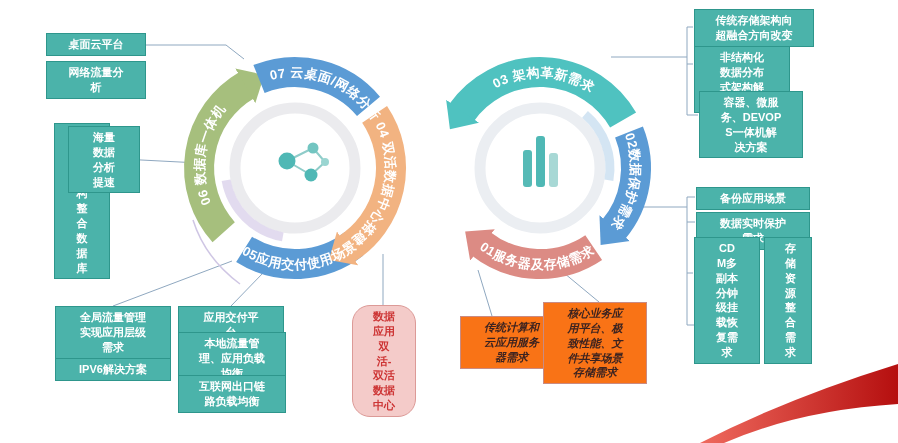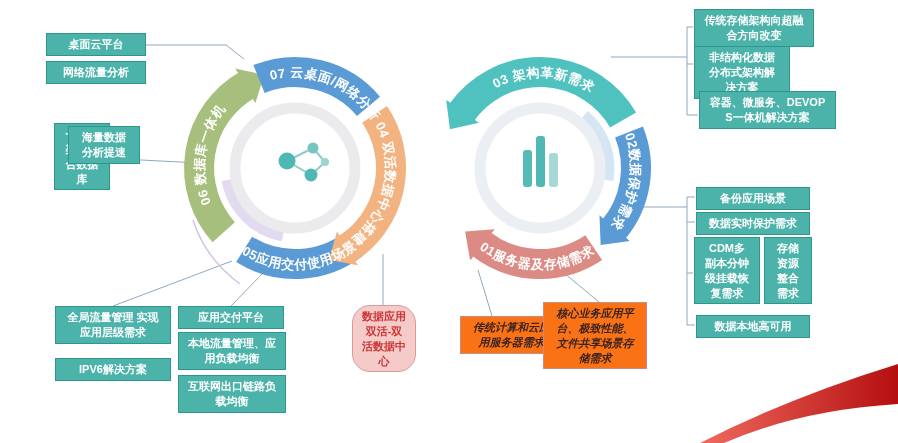--- a/index.html
+++ b/index.html
@@ -5,21 +5,21 @@
   html,body { margin:0; padding:0; background:#fff; }
   .canvas {
     position:relative; width:898px; height:443px; background:#ffffff;
     overflow:hidden; font-family:"Liberation Sans", sans-serif;
   }
   .canvas svg.layer { position:absolute; left:0; top:0; }
   .box {
     position:absolute; box-sizing:border-box;
     background:#4bb3aa; border:1px solid #2e968c; color:#ffffff;
     font-size:11px; font-weight:bold; line-height:1.35;
-    padding:3px 9px; text-align:center; word-break:break-all;
+    padding:3px 20px; text-align:center; word-break:break-all;
   }
   .box.pink   { background:#f4cbc9; border-color:#dc9a97; color:#cd3535; }
   .box.salmon { background:#f97316; border-color:#c98b83; color:#3c2320;font-style:italic; }
   .arcText { font-size:13px; font-weight:bold; fill:#ffffff; letter-spacing:0.5px; }
 </style>
 </head>
 <body>
 
 <div class="canvas">
 
@@ -131,20 +131,19 @@
   <div class="box" style="left:55px; top:306px; width:116px;">全局流量管理 实现应用层级需求</div>
   <div class="box" style="left:55px; top:358px; width:116px;">IPV6解决方案</div>
   <div class="box" style="left:178px; top:306px; width:106px;">应用交付平台</div>
   <div class="box" style="left:178px; top:332px; width:108px;">本地流量管理、应用负载均衡</div>
   <div class="box" style="left:178px; top:375px; width:108px;">互联网出口链路负载均衡</div>
   <div class="box pink" style="left:352px; top:305px; width:64px;border-radius:18px;">数据应用双活-双活数据中心</div>
   <div class="box salmon" style="left:460px; top:316px; width:103px;">传统计算和云应用服务器需求</div>
   <div class="box salmon" style="left:543px; top:302px; width:104px;">核心业务应用平台、极致性能、文件共享场景存储需求</div>
   <div class="box" style="left:694px; top:9px;   width:120px;">传统存储架构向超融合方向改变</div>
   <div class="box" style="left:694px; top:46px;  width:96px;">非结构化数据分布式架构解决方案</div>
-  <div class="box" style="left:699px; top:91px;  width:137px;">容器、微服务、DEVOPS一体机解决方案</div>
+  <div class="box" style="left:699px; top:91px;  width:104px;">容器、微服务、DEVOPS一体机解决方案</div>
   <div class="box" style="left:696px; top:187px; width:114px;">备份应用场景</div>
   <div class="box" style="left:696px; top:212px; width:114px;">数据实时保护需求</div>
   <div class="box" style="left:694px; top:237px; width:66px;">CDM多副本分钟级挂载恢复需求</div>
   <div class="box" style="left:764px; top:237px; width:48px;">存储资源整合需求</div>
-  <div class="box" style="left:696px; top:315px; width:114px;">数据本地高可用</div>
 
 </div>
 
 </body></html>

